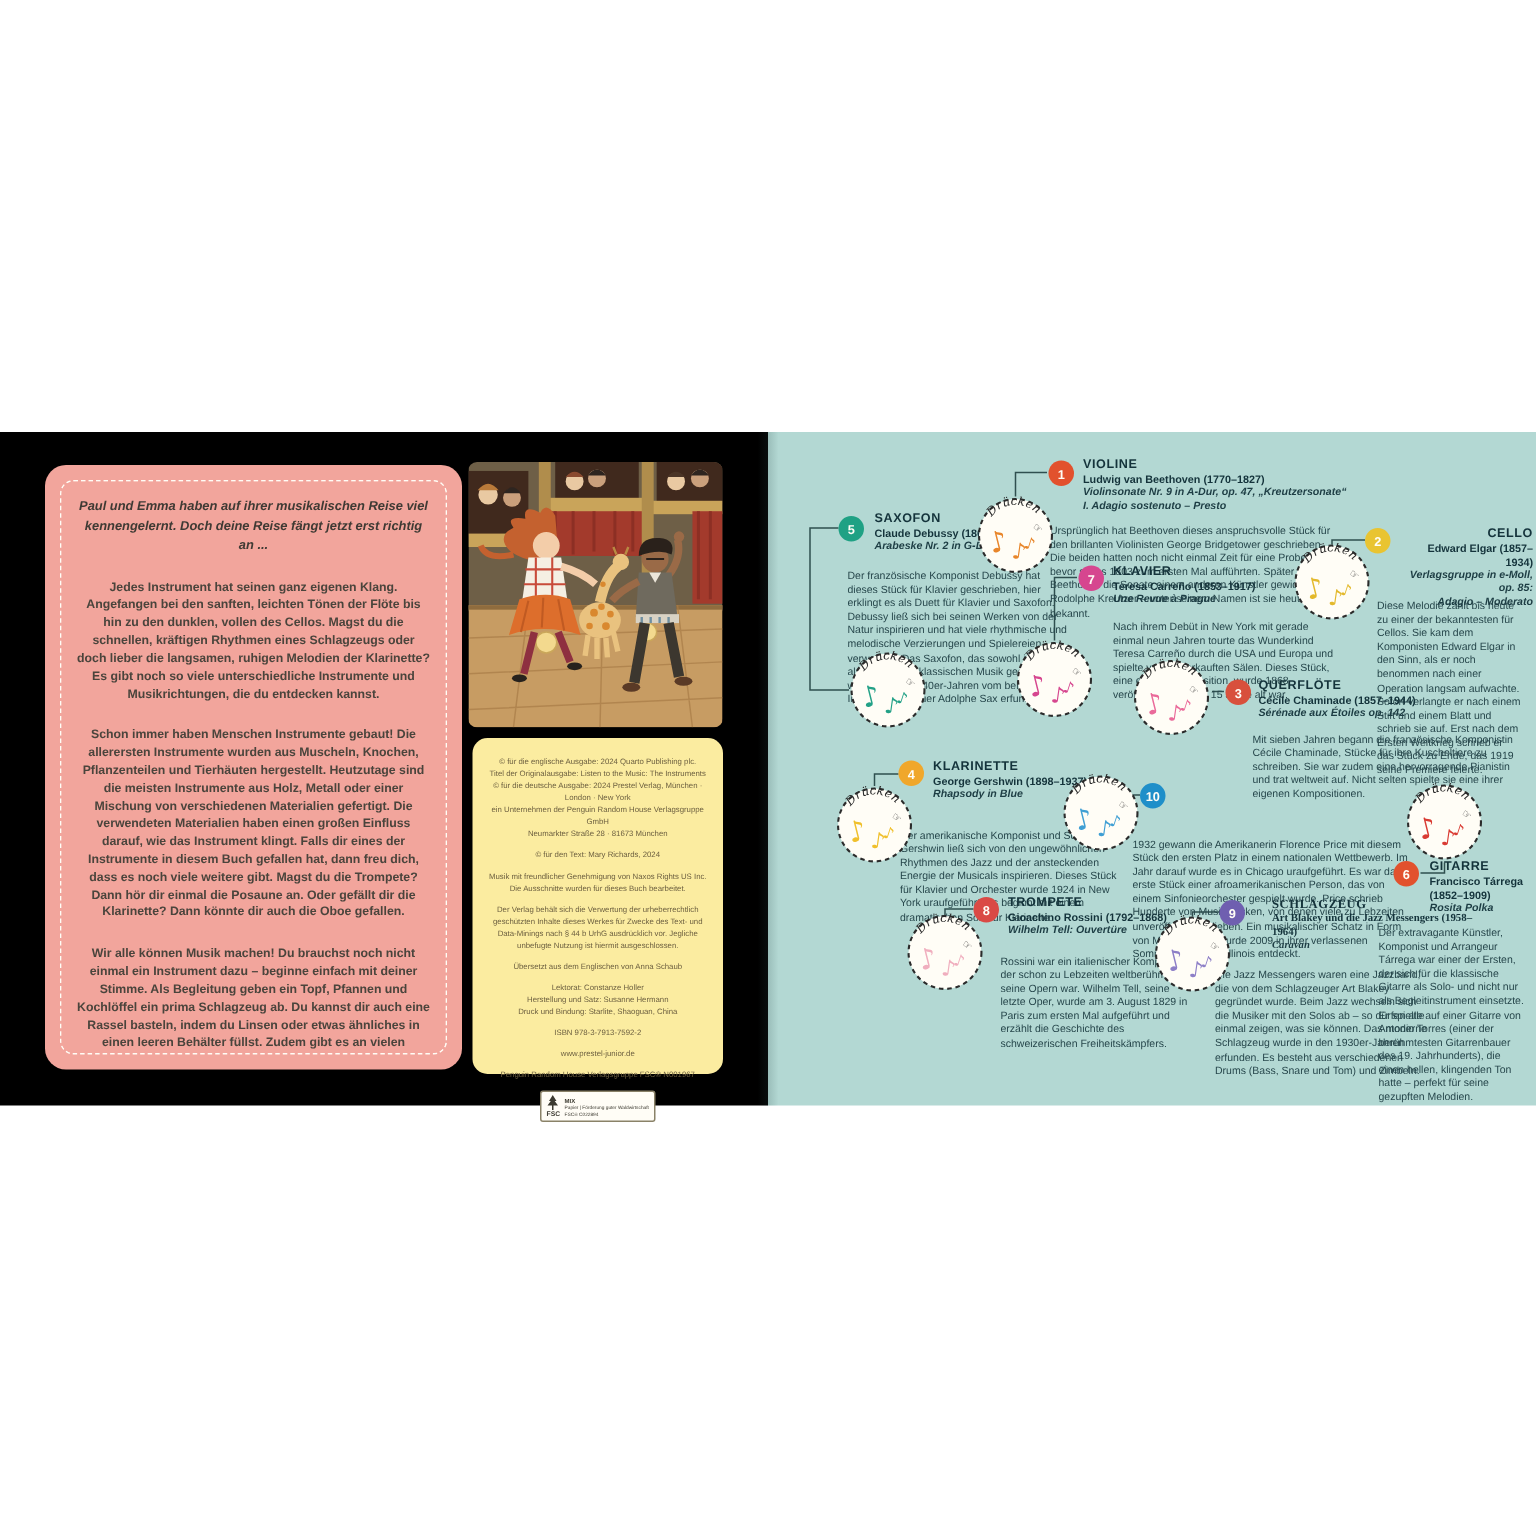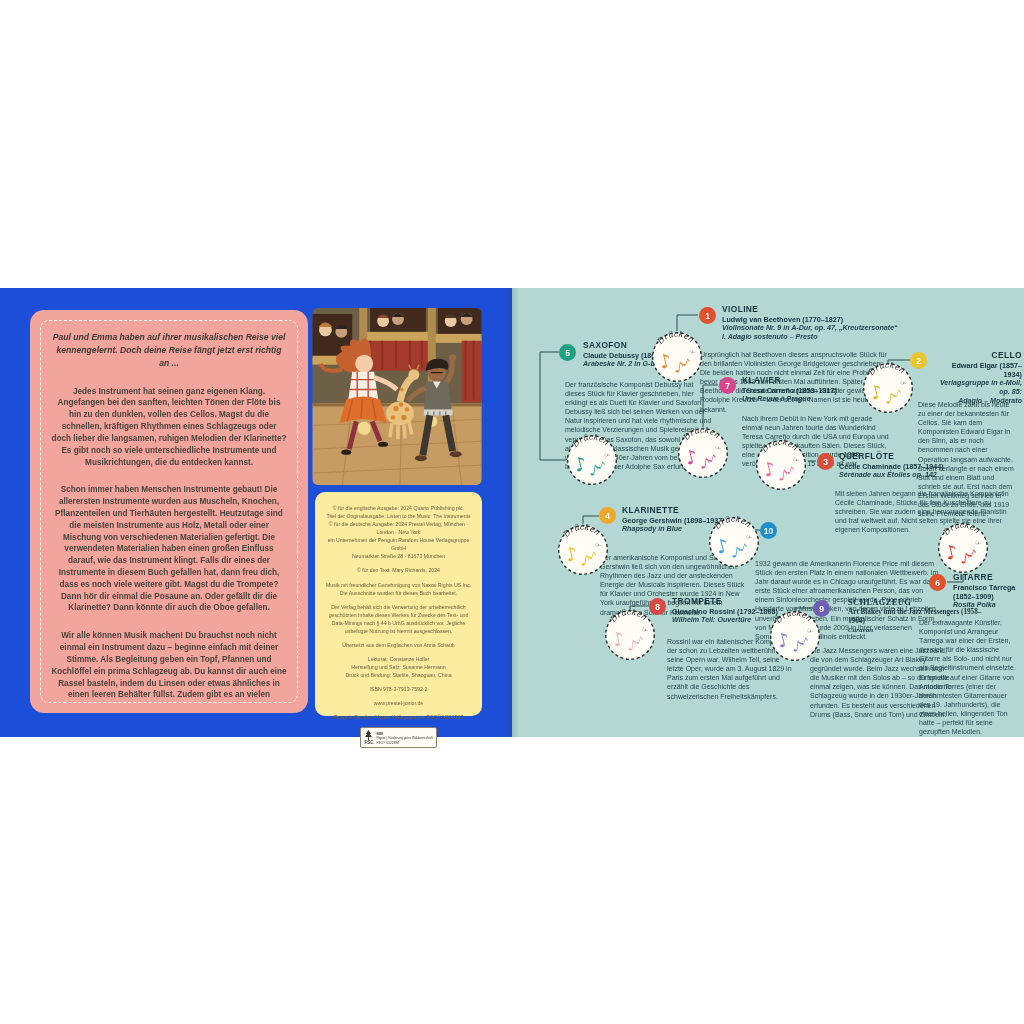--- a/index.html
+++ b/index.html
@@ -36,21 +36,21 @@
   .iwork{font-size:7.1px;font-style:italic;font-weight:bold;color:#1d3d44;line-height:1.25;}
   .ibody{position:absolute;font-size:7px;line-height:1.3;color:#27474c;z-index:2;}
   .pressbtn{position:absolute;width:52px;height:52px;z-index:5;cursor:pointer;background:none;border:none;padding:0;}
   .connectors{position:absolute;left:0;top:0;z-index:1;}
 </style>
 </head>
 <body>
 
 <div class="spread">
 
-  <div class="page page-left" style="background-color: #1d4ed8;">
+  <div class="page page-left" style="background-color: #000000;">
 
     <div class="pinkbox" style="background-color: rgb(242, 165, 156);">
       <div class="pink-inner">
         <p class="lead">Paul und Emma haben auf ihrer musikalischen Reise viel kennengelernt. Doch deine Reise fängt jetzt erst richtig an ...</p>
         <p class="body-p">Jedes Instrument hat seinen ganz eigenen Klang. Angefangen bei den sanften, leichten Tönen der Flöte bis hin zu den dunklen, vollen des Cellos. Magst du die schnellen, kräftigen Rhythmen eines Schlagzeugs oder doch lieber die langsamen, ruhigen Melodien der Klarinette? Es gibt noch so viele unterschiedliche Instrumente und Musikrichtungen, die du entdecken kannst.</p>
         <p class="body-p">Schon immer haben Menschen Instrumente gebaut! Die allerersten Instrumente wurden aus Muscheln, Knochen, Pflanzenteilen und Tierhäuten hergestellt. Heutzutage sind die meisten Instrumente aus Holz, Metall oder einer Mischung von verschiedenen Materialien gefertigt. Die verwendeten Materialien haben einen großen Einfluss darauf, wie das Instrument klingt. Falls dir eines der Instrumente in diesem Buch gefallen hat, dann freu dich, dass es noch viele weitere gibt. Magst du die Trompete? Dann hör dir einmal die Posaune an. Oder gefällt dir die Klarinette? Dann könnte dir auch die Oboe gefallen.</p>
         <p class="body-p">Wir alle können Musik machen! Du brauchst noch nicht einmal ein Instrument dazu – beginne einfach mit deiner Stimme. Als Begleitung geben ein Topf, Pfannen und Kochlöffel ein prima Schlagzeug ab. Du kannst dir auch eine Rassel basteln, indem du Linsen oder etwas ähnliches in einen leeren Behälter füllst. Zudem gibt es an vielen Schulen Instrumente, auf denen du spielen kannst oder die du sogar ausleihen darfst. Und falls du zu den Glücklichen gehörst, die bereits ein Instrument haben, versuche es doch einmal mit einer Musikrichtung aus diesem Buch. Und nicht vergessen: Halte immer die Ohren auf und ...</p>
 
       </div>
     </div>

